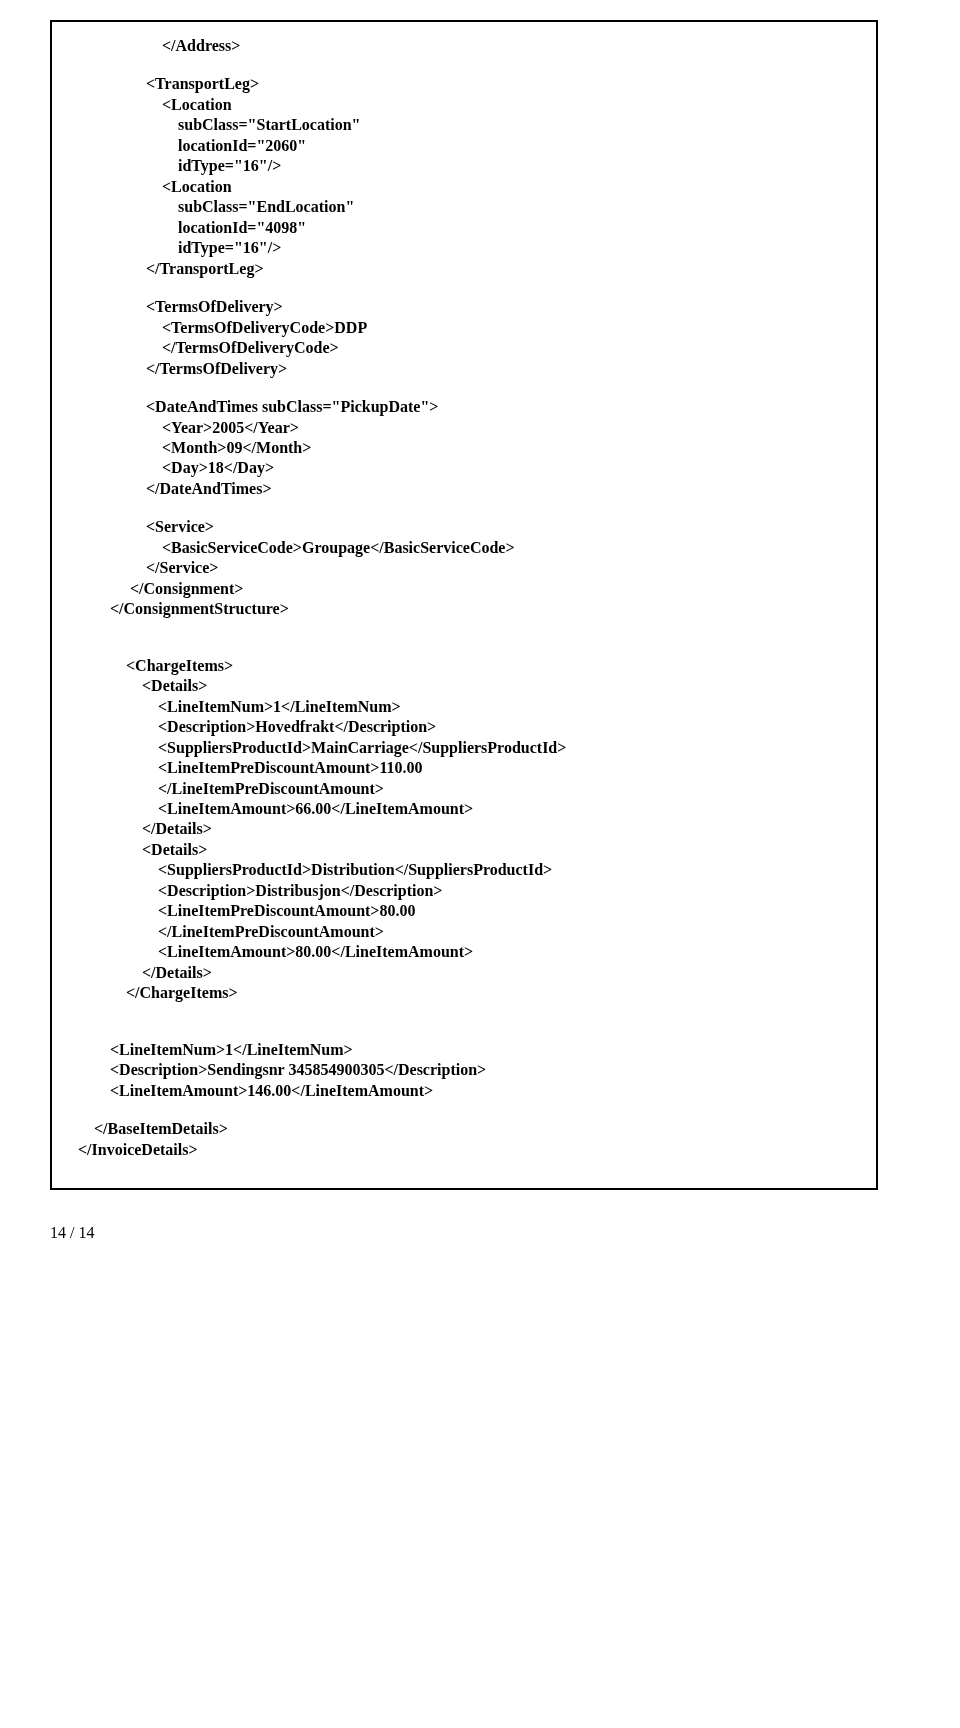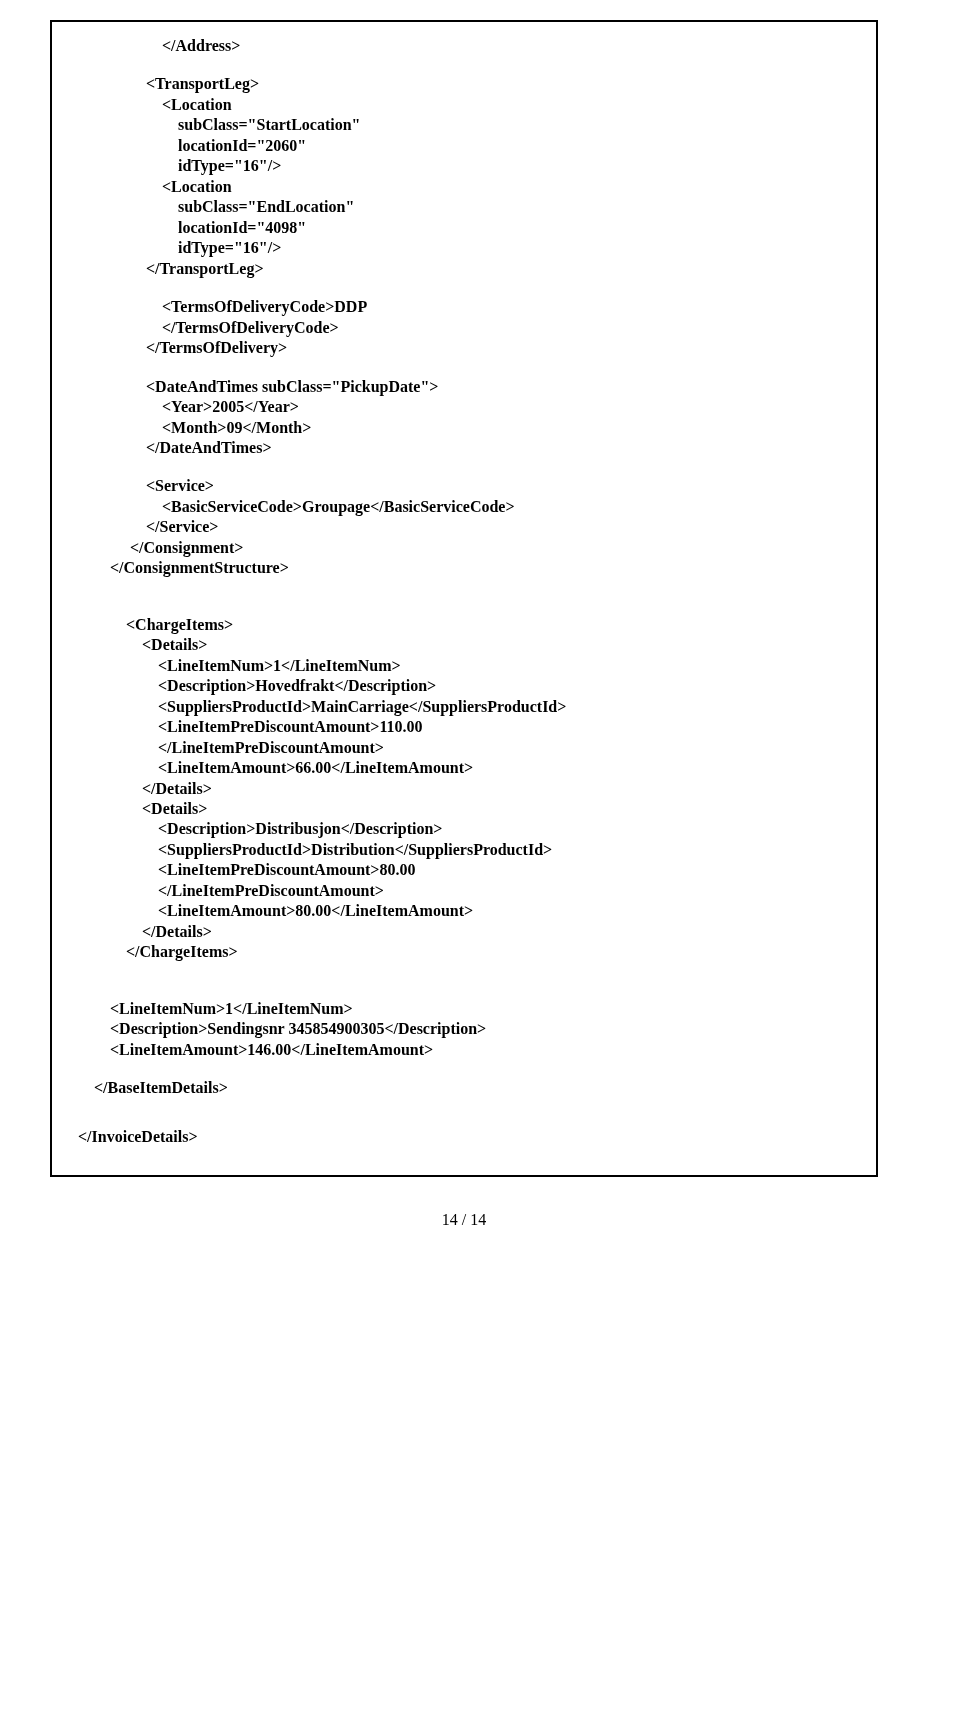--- a/index.html
+++ b/index.html
@@ -24,25 +24,25 @@
   }
   .ind1 { padding-left: 60px; }
   .ind2 { padding-left: 76px; }
   .ind3 { padding-left: 92px; }
   .ind4 { padding-left: 108px; }
   .indA { padding-left: 40px; }
   .indB { padding-left: 56px; }
   .indC { padding-left: 72px; }
   .indD { padding-left: 88px; }
   .indE { padding-left: 24px; }
-  .indF { padding-left: 8px; margin-top: 28px; }
+  .indF { padding-left: 8px; }
   .blank { height: 18px; }
   .blank2 { height: 36px; }
   .pagenum {
-    text-align: center;
+    text-align: left;
     font-size: 16px;
     margin-top: 34px;
     font-weight: normal;
   }
 </style>
 </head>
 <body>
 
 <div class="page">
   <div class="box">
@@ -57,29 +57,31 @@
     <div class="ind4">locationId="2060"</div>
     <div class="ind4">idType="16"/&gt;</div>
     <div class="ind3">&lt;Location</div>
     <div class="ind4">subClass="EndLocation"</div>
     <div class="ind4">locationId="4098"</div>
     <div class="ind4">idType="16"/&gt;</div>
     <div class="ind2">&lt;/TransportLeg&gt;</div>
 
     <div class="blank"></div>
 
+    <div class="ind2">&lt;TermsOfDelivery&gt;</div>
     <div class="ind3">&lt;TermsOfDeliveryCode&gt;DDP</div>
     <div class="ind3">&lt;/TermsOfDeliveryCode&gt;</div>
     <div class="ind2">&lt;/TermsOfDelivery&gt;</div>
 
     <div class="blank"></div>
 
     <div class="ind2">&lt;DateAndTimes subClass="PickupDate"&gt;</div>
     <div class="ind3">&lt;Year&gt;2005&lt;/Year&gt;</div>
     <div class="ind3">&lt;Month&gt;09&lt;/Month&gt;</div>
+    <div class="ind3">&lt;Day&gt;18&lt;/Day&gt;</div>
     <div class="ind2">&lt;/DateAndTimes&gt;</div>
 
     <div class="blank"></div>
 
     <div class="ind2">&lt;Service&gt;</div>
     <div class="ind3">&lt;BasicServiceCode&gt;Groupage&lt;/BasicServiceCode&gt;</div>
     <div class="ind2">&lt;/Service&gt;</div>
     <div class="ind1">&lt;/Consignment&gt;</div>
     <div class="indA">&lt;/ConsignmentStructure&gt;</div>
 
@@ -88,22 +90,22 @@
     <div class="indB">&lt;ChargeItems&gt;</div>
     <div class="indC">&lt;Details&gt;</div>
     <div class="indD">&lt;LineItemNum&gt;1&lt;/LineItemNum&gt;</div>
     <div class="indD">&lt;Description&gt;Hovedfrakt&lt;/Description&gt;</div>
     <div class="indD">&lt;SuppliersProductId&gt;MainCarriage&lt;/SuppliersProductId&gt;</div>
     <div class="indD">&lt;LineItemPreDiscountAmount&gt;110.00</div>
     <div class="indD">&lt;/LineItemPreDiscountAmount&gt;</div>
     <div class="indD">&lt;LineItemAmount&gt;66.00&lt;/LineItemAmount&gt;</div>
     <div class="indC">&lt;/Details&gt;</div>
     <div class="indC">&lt;Details&gt;</div>
+    <div class="indD">&lt;SuppliersProductId&gt;Distribution&lt;/SuppliersProductId&gt;</div>
     <div class="indD">&lt;Description&gt;Distribusjon&lt;/Description&gt;</div>
-    <div class="indD">&lt;SuppliersProductId&gt;Distribution&lt;/SuppliersProductId&gt;</div>
     <div class="indD">&lt;LineItemPreDiscountAmount&gt;80.00</div>
     <div class="indD">&lt;/LineItemPreDiscountAmount&gt;</div>
     <div class="indD">&lt;LineItemAmount&gt;80.00&lt;/LineItemAmount&gt;</div>
     <div class="indC">&lt;/Details&gt;</div>
     <div class="indB">&lt;/ChargeItems&gt;</div>
 
     <div class="blank"></div>
 
 
     <div class="blank"></div>

